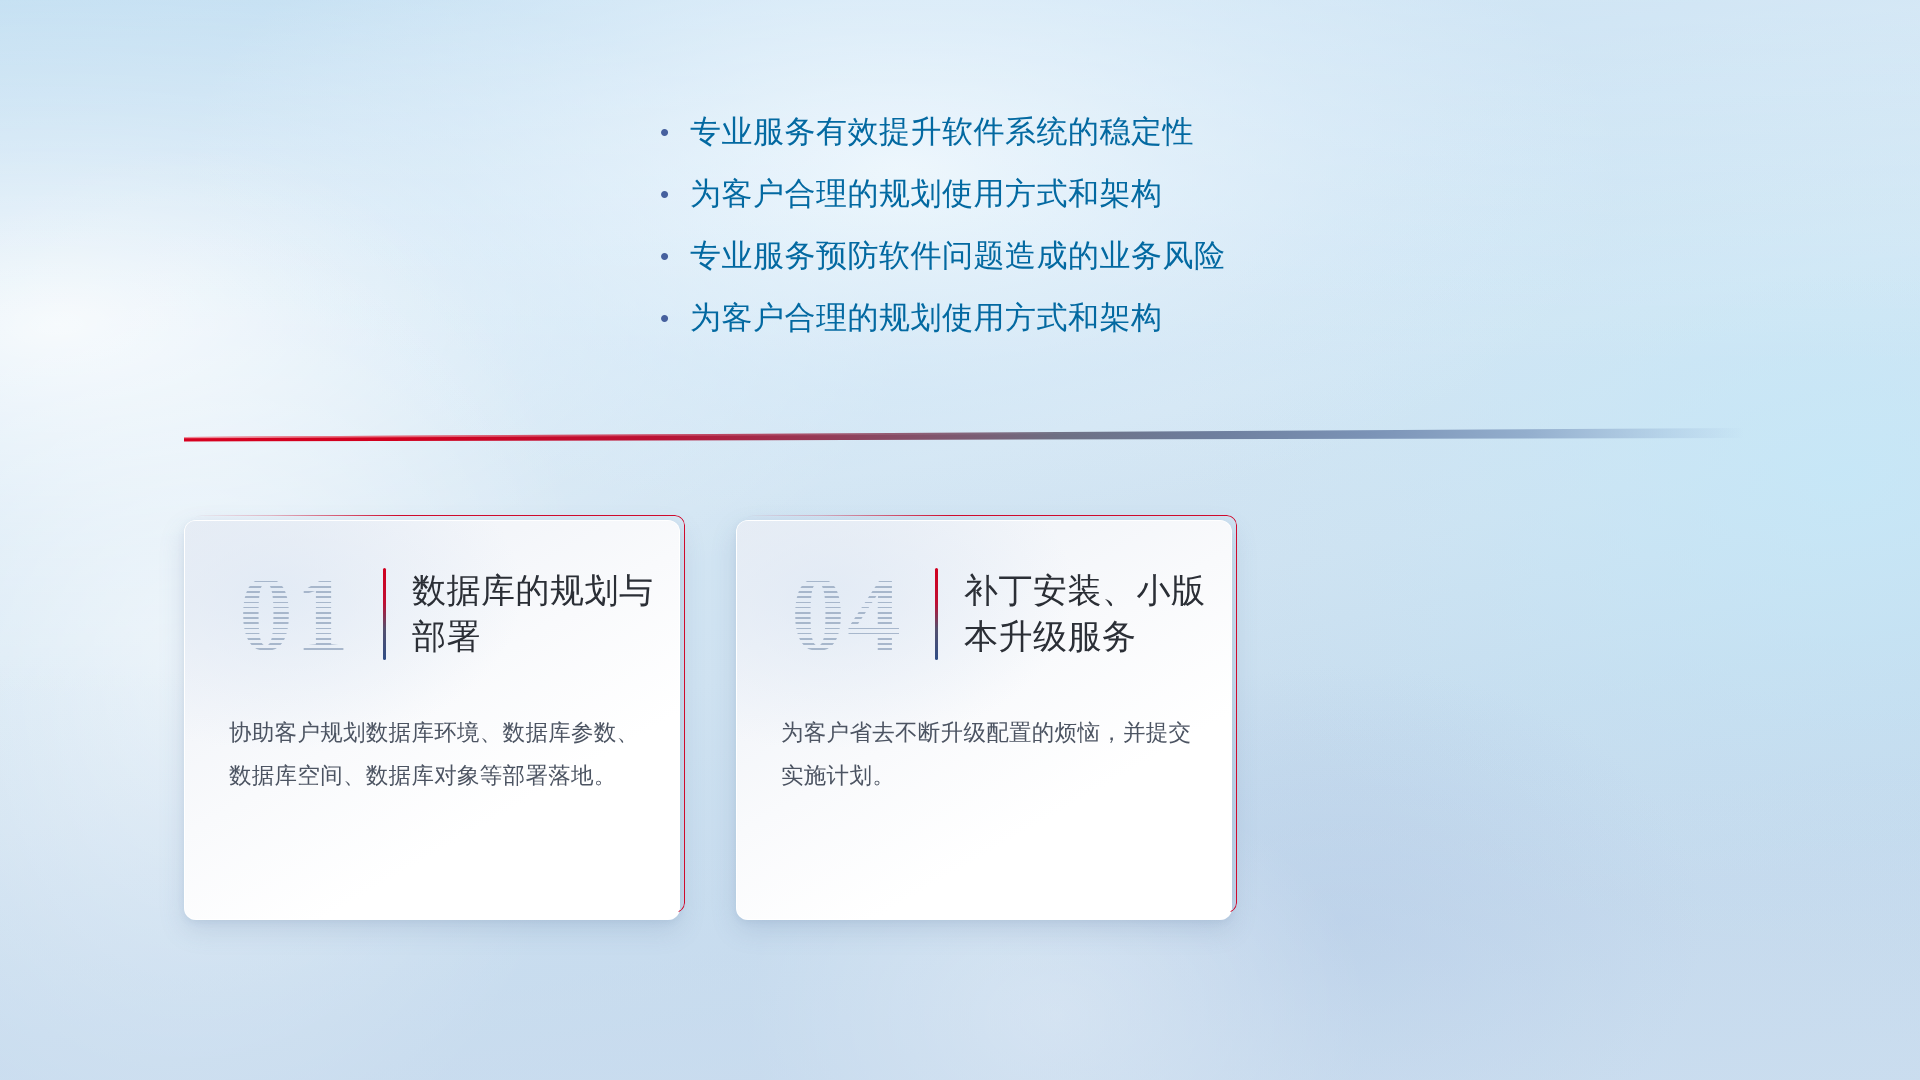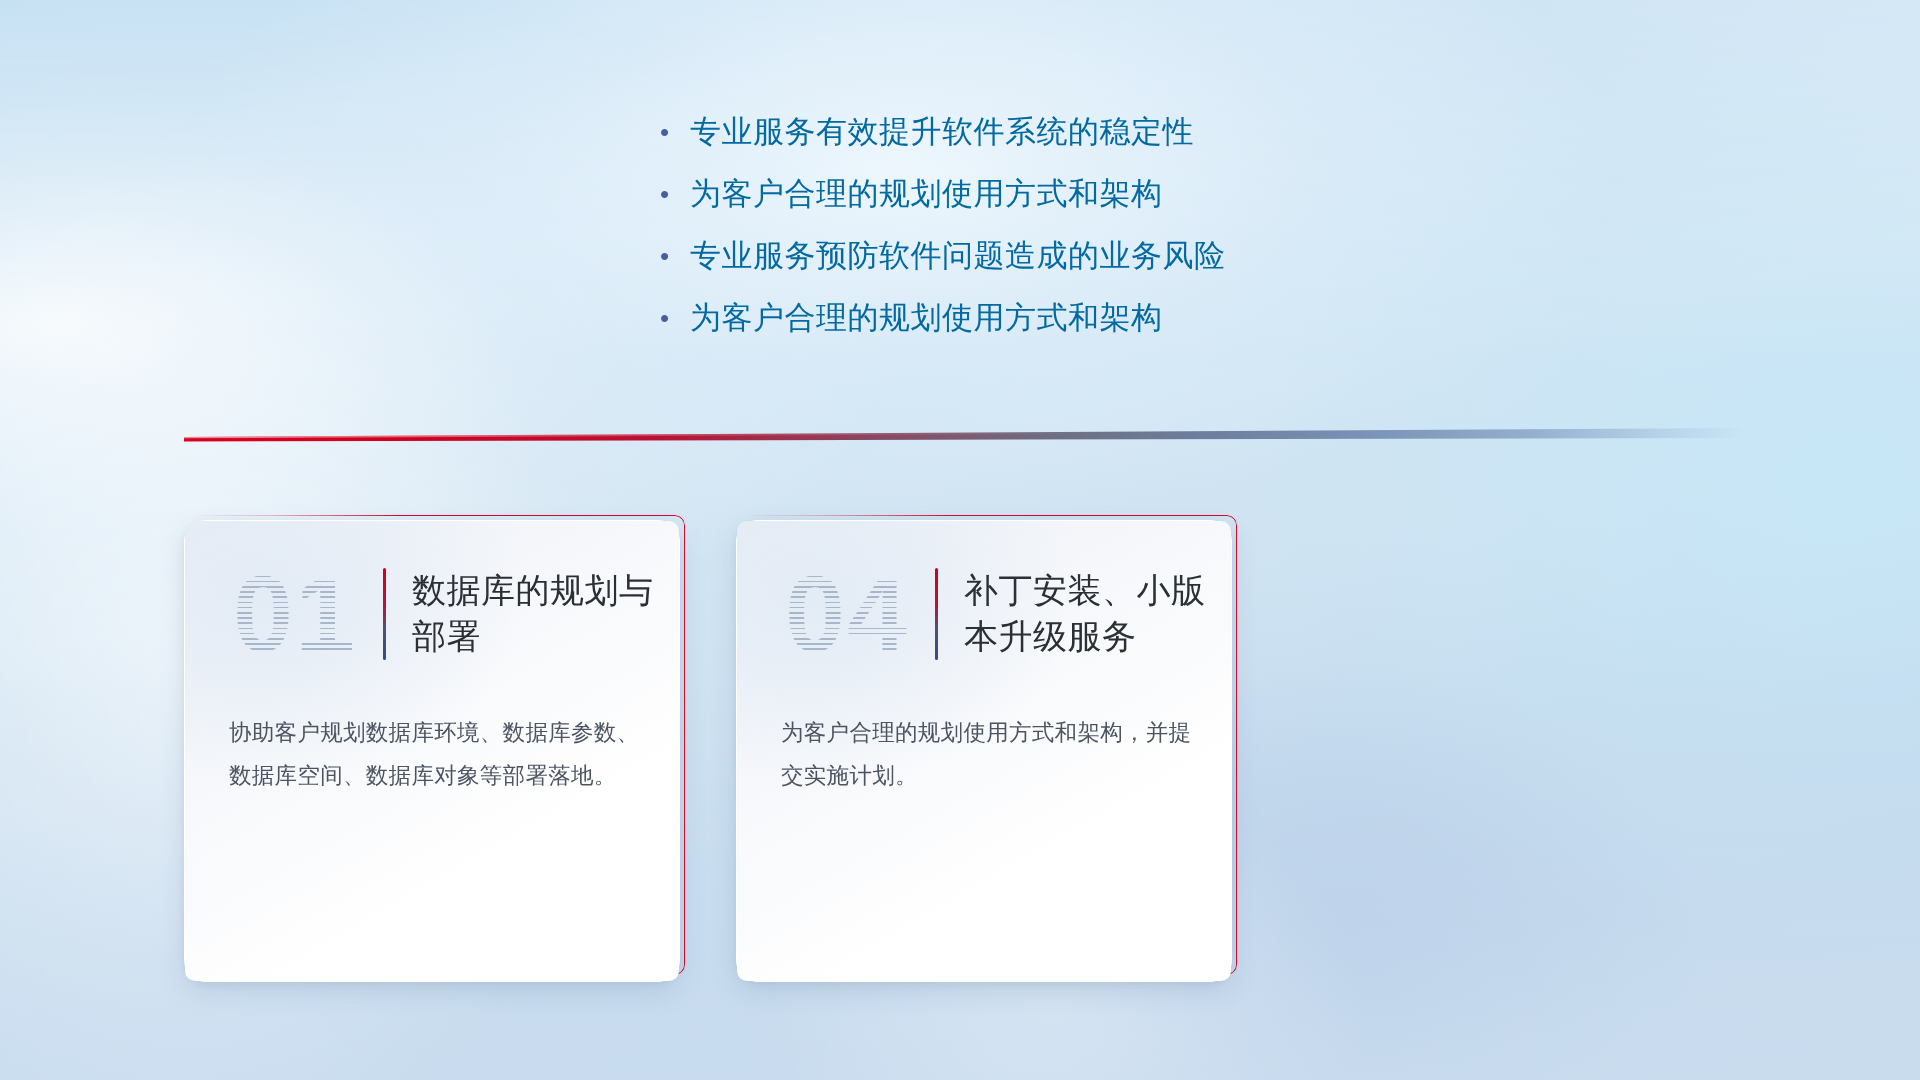--- a/index.html
+++ b/index.html
@@ -117,33 +117,34 @@
   #card-row {
     position:absolute;
     left:184px; top:520px;
     width:1600px;
     display:flex;
     gap:56px;
   }
   .card {
     position:relative;
     width:496px;
-    height:462px;
-    border-radius:22px;
+    height:400px;
+    border-radius:12px;
     background:linear-gradient(150deg,
       #eef2f7 0%,
       #f4f6fa 22%,
       #fbfcfd 48%,
       #ffffff 72%,
       #ffffff 100%);
     box-shadow:
       0 10px 26px rgba(88,118,156,.18),
       0 2px 6px rgba(88,118,156,.10);
     border:1px solid rgba(255,255,255,.95);
     overflow:visible;
+    font-family:Liberation Serif, serif;
   }
   
   .card-accent {
     position:absolute;
     left:6px; top:-6px;
     width:100%; height:100%;
     border-radius:10px;
     border:1.6px solid #cf0a2c;
     border-left:none;
     z-index:0;
@@ -278,17 +279,17 @@
 
   <div class="card">
     <div class="card-accent"></div>
     <div class="card-face">
       <div class="card-sheen"></div>
       <div class="card-head">
         <div class="card-number"><span>04</span></div>
         <div class="card-rule"></div>
         <div class="card-title">补丁安装、小版本升级服务</div>
       </div>
-      <div class="card-body">为客户合理的规划使用方式和架构，并提交实施计划。</div>
+      <div class="card-body">为客户省去不断升级配置的烦恼，并提交实施计划。</div>
     </div>
   </div>
 
 </div>
 
 </body></html>

